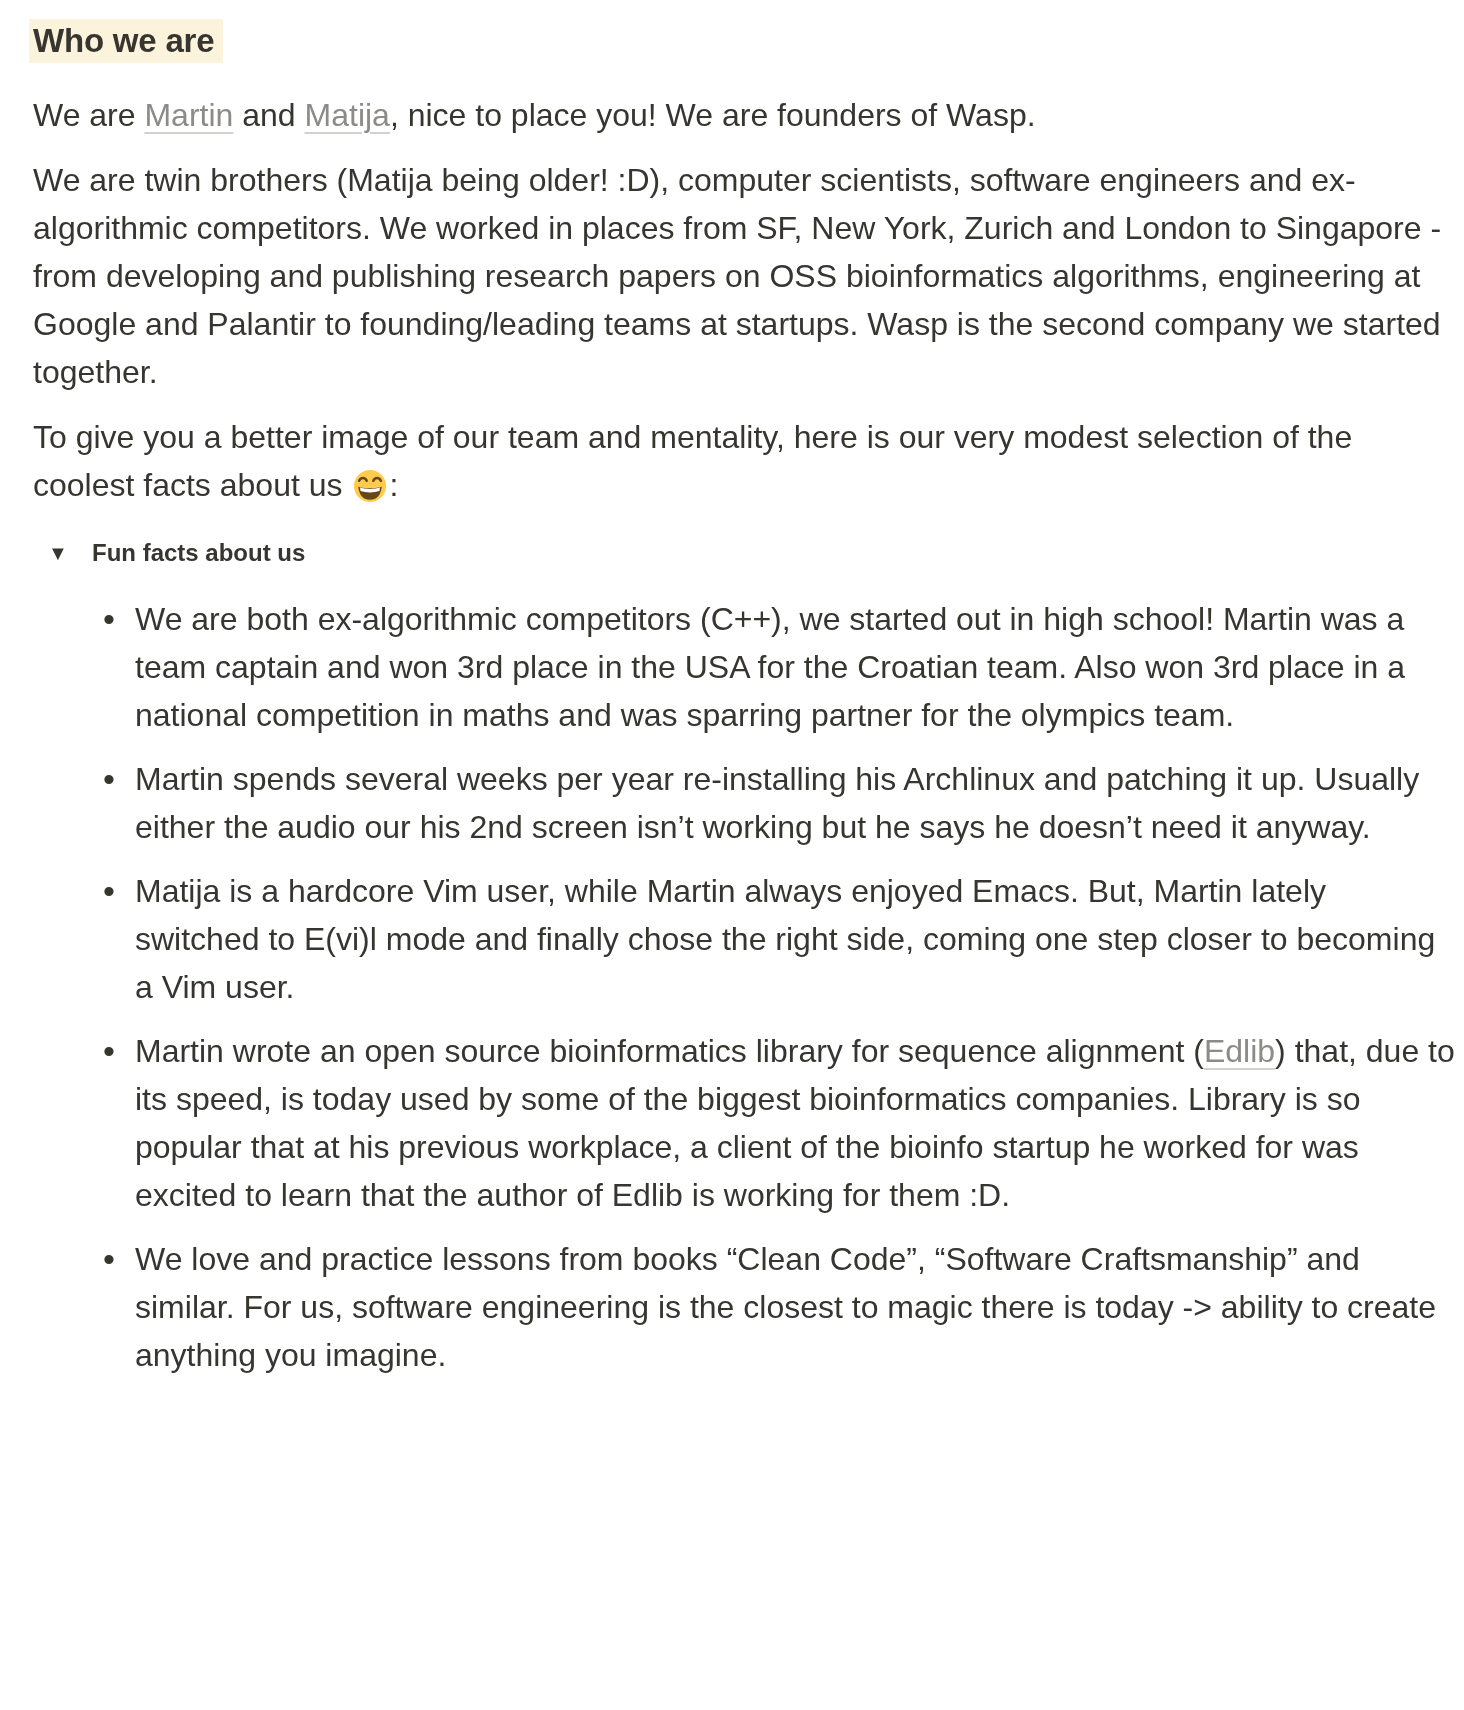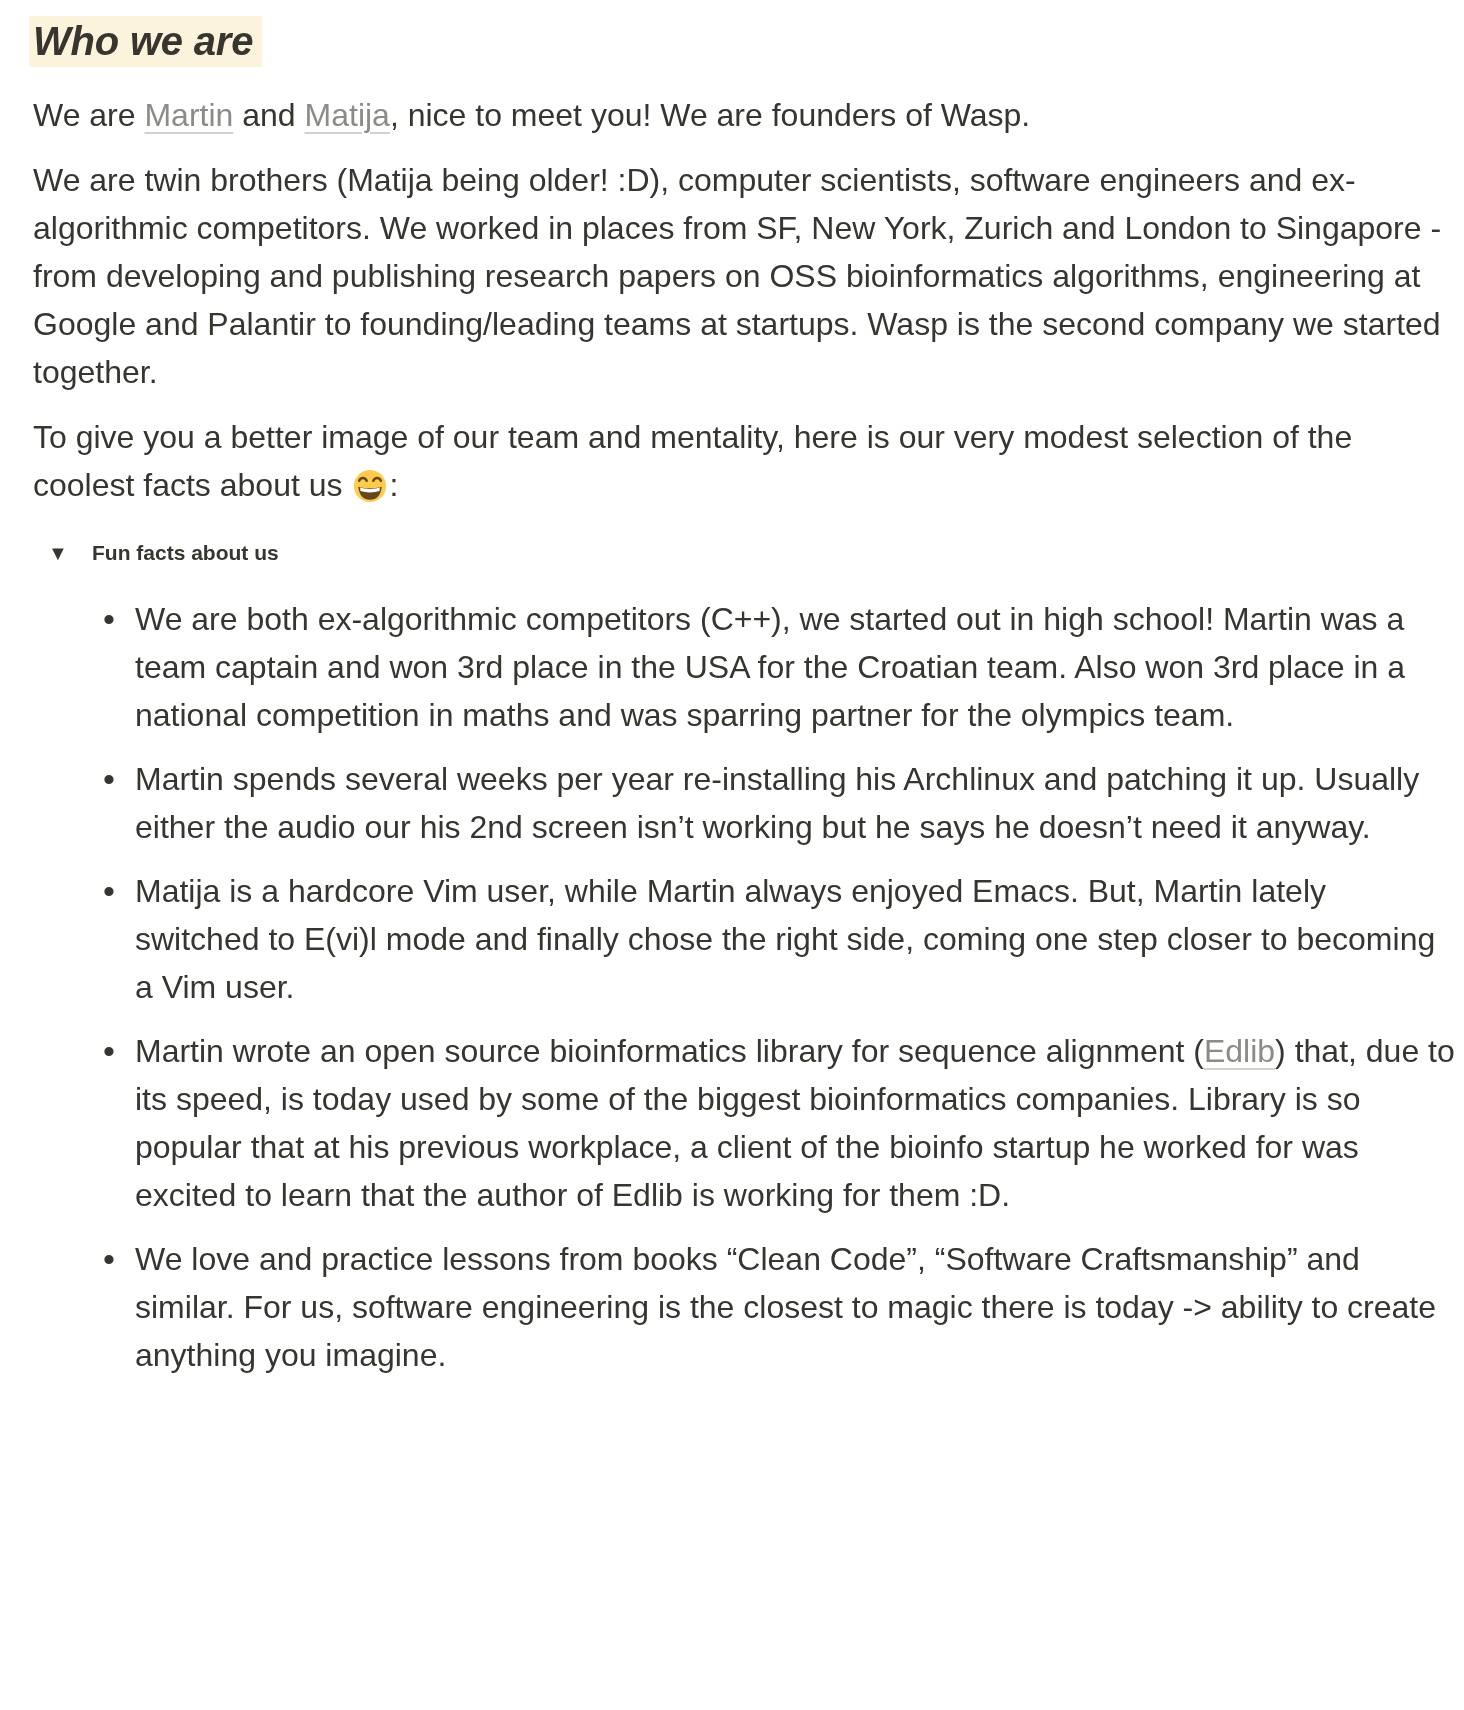--- a/index.html
+++ b/index.html
@@ -13,26 +13,25 @@
     overflow: hidden;
     font-family: "Liberation Sans", "DejaVu Sans", sans-serif;
     color: var(--text, #37352F);
   }
   .page {
     padding: 15px 8px 0 33px;
     box-sizing: border-box;
     width: 1464px;
   }
   .heading {
-    font-size: 40px;
+    font-size: 33px;
     line-height: 52px;
     font-weight: 700;
     margin: 0 0 24px 0;
     letter-spacing: -0.2px;
-    font-style: italic;
   }
   .highlight {
     background: var(--heading-highlight, #FBF3DB);
     padding: 3px 9px 4px 4px;
     margin-left: -4px;
   }
   .para {
     font-size: 32px;
     line-height: 48px;
     margin: 0 0 17px 0;
@@ -63,21 +62,21 @@
     height: 48px;
     text-align: center;
     font-size: 20px;
     line-height: 48px;
     color: var(--text, #37352F);
     cursor: pointer;
     user-select: none;
   }
   .toggle-label {
     margin-left: 12px;
-    font-size: 21px;
+    font-size: 24px;
     line-height: 48px;
     font-weight: 700;
   }
   .facts-list {
     list-style: none;
     margin: 0;
     padding: 0;
     max-width: 1437px;
   }
   .fact {
@@ -97,21 +96,21 @@
     color: var(--text, #37352F);
   }
 </style>
 </head>
 <body>
 
 <main class="page">
 
   <h2 class="heading"><span class="highlight">Who we are</span></h2>
 
-  <p class="para"><span>We are </span><a href="#" class="link">Martin</a><span> and </span><a href="#" class="link">Matija</a><span>, nice to meet you! We are founders of Wasp.</span></p>
+  <p class="para"><span>We are </span><a href="#" class="link">Martin</a><span> and </span><a href="#" class="link">Matija</a><span>, nice to place you! We are founders of Wasp.</span></p>
 
   <p class="para">We are twin brothers (Matija being older! :D), computer scientists, software engineers and ex-algorithmic competitors. We worked in places from SF, New York, Zurich and London to Singapore - from developing and publishing research papers on OSS bioinformatics algorithms, engineering at Google and Palantir to founding/leading teams at startups. Wasp is the second company we started together.</p>
 
   <p class="para para-intro-facts"><span>To give you a better image of our team and mentality, here is our very modest selection of the coolest facts about us </span><svg class="emoji" viewBox="0 0 36 36" width="34" height="34" aria-hidden="true">
         <circle cx="18" cy="18" r="17" fill="#FFCB4C"></circle>
         <path d="M6.5 12.5 C8 8.5 13 8.5 14.5 12.5" stroke="#65471B" stroke-width="2.6" fill="none" stroke-linecap="round"></path>
         <path d="M21.5 12.5 C23 8.5 28 8.5 29.5 12.5" stroke="#65471B" stroke-width="2.6" fill="none" stroke-linecap="round"></path>
         <path d="M5.5 18.5 C9 21 27 21 30.5 18.5 C29.5 28 25 32.5 18 32.5 C11 32.5 6.5 28 5.5 18.5 Z" fill="#65471B"></path>
         <path d="M7.5 19.7 C12 21.5 24 21.5 28.5 19.7 L28.1 23.4 C22 25.3 14 25.3 7.9 23.4 Z" fill="#FFFFFF"></path>
       </svg><span>:</span></p>

